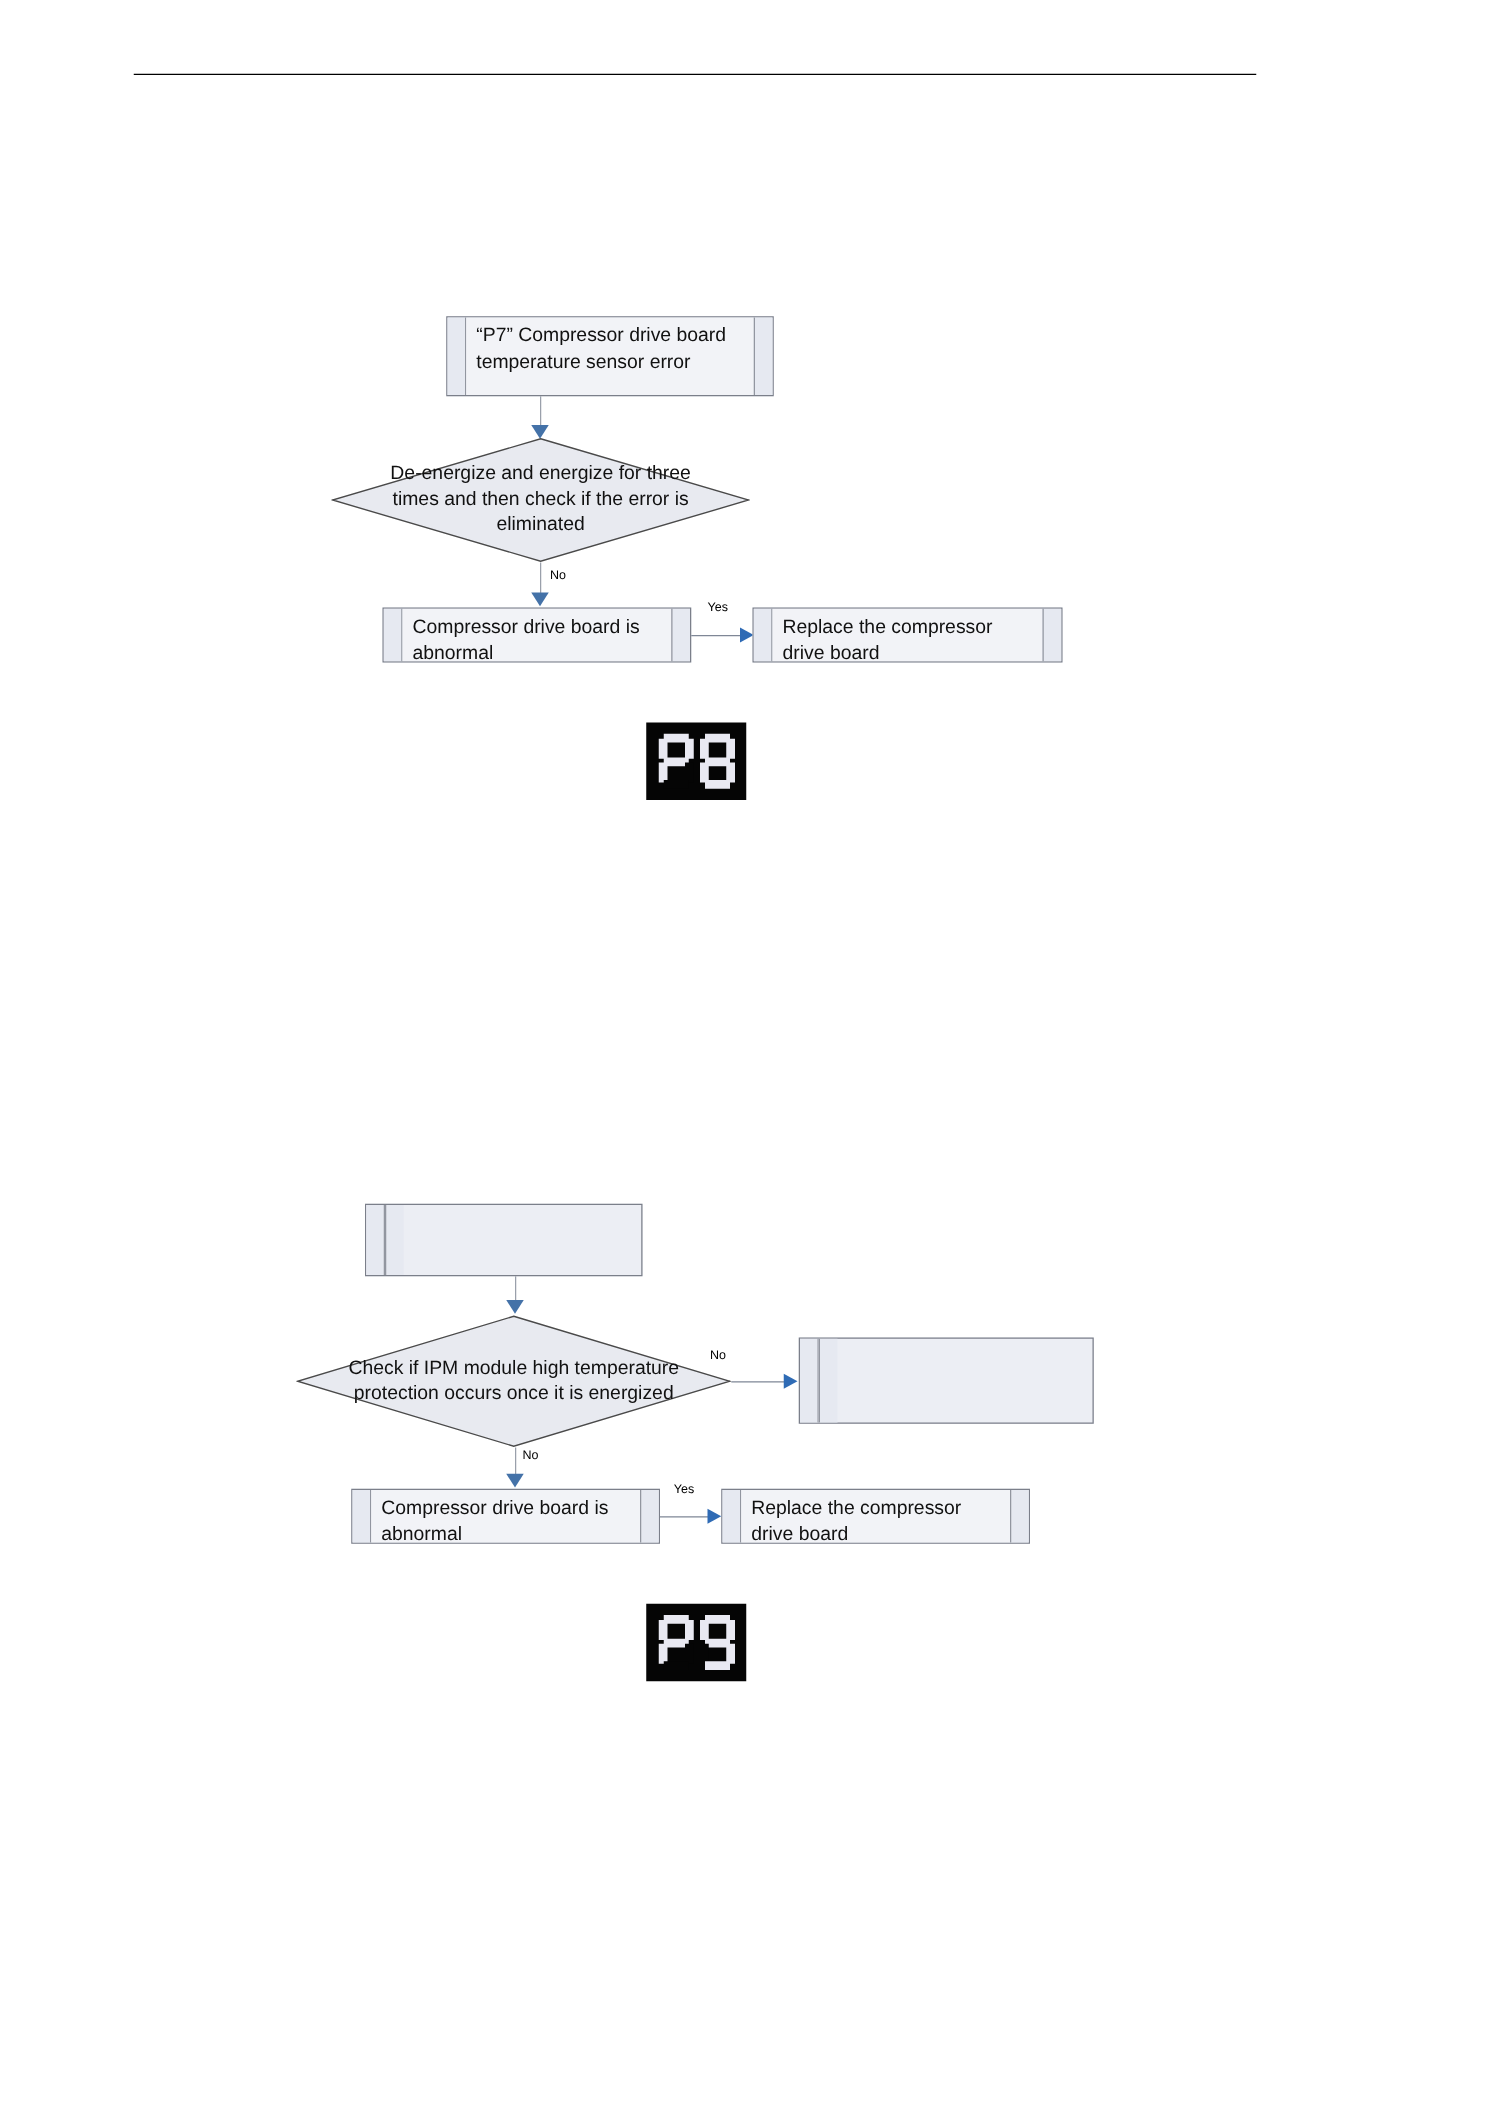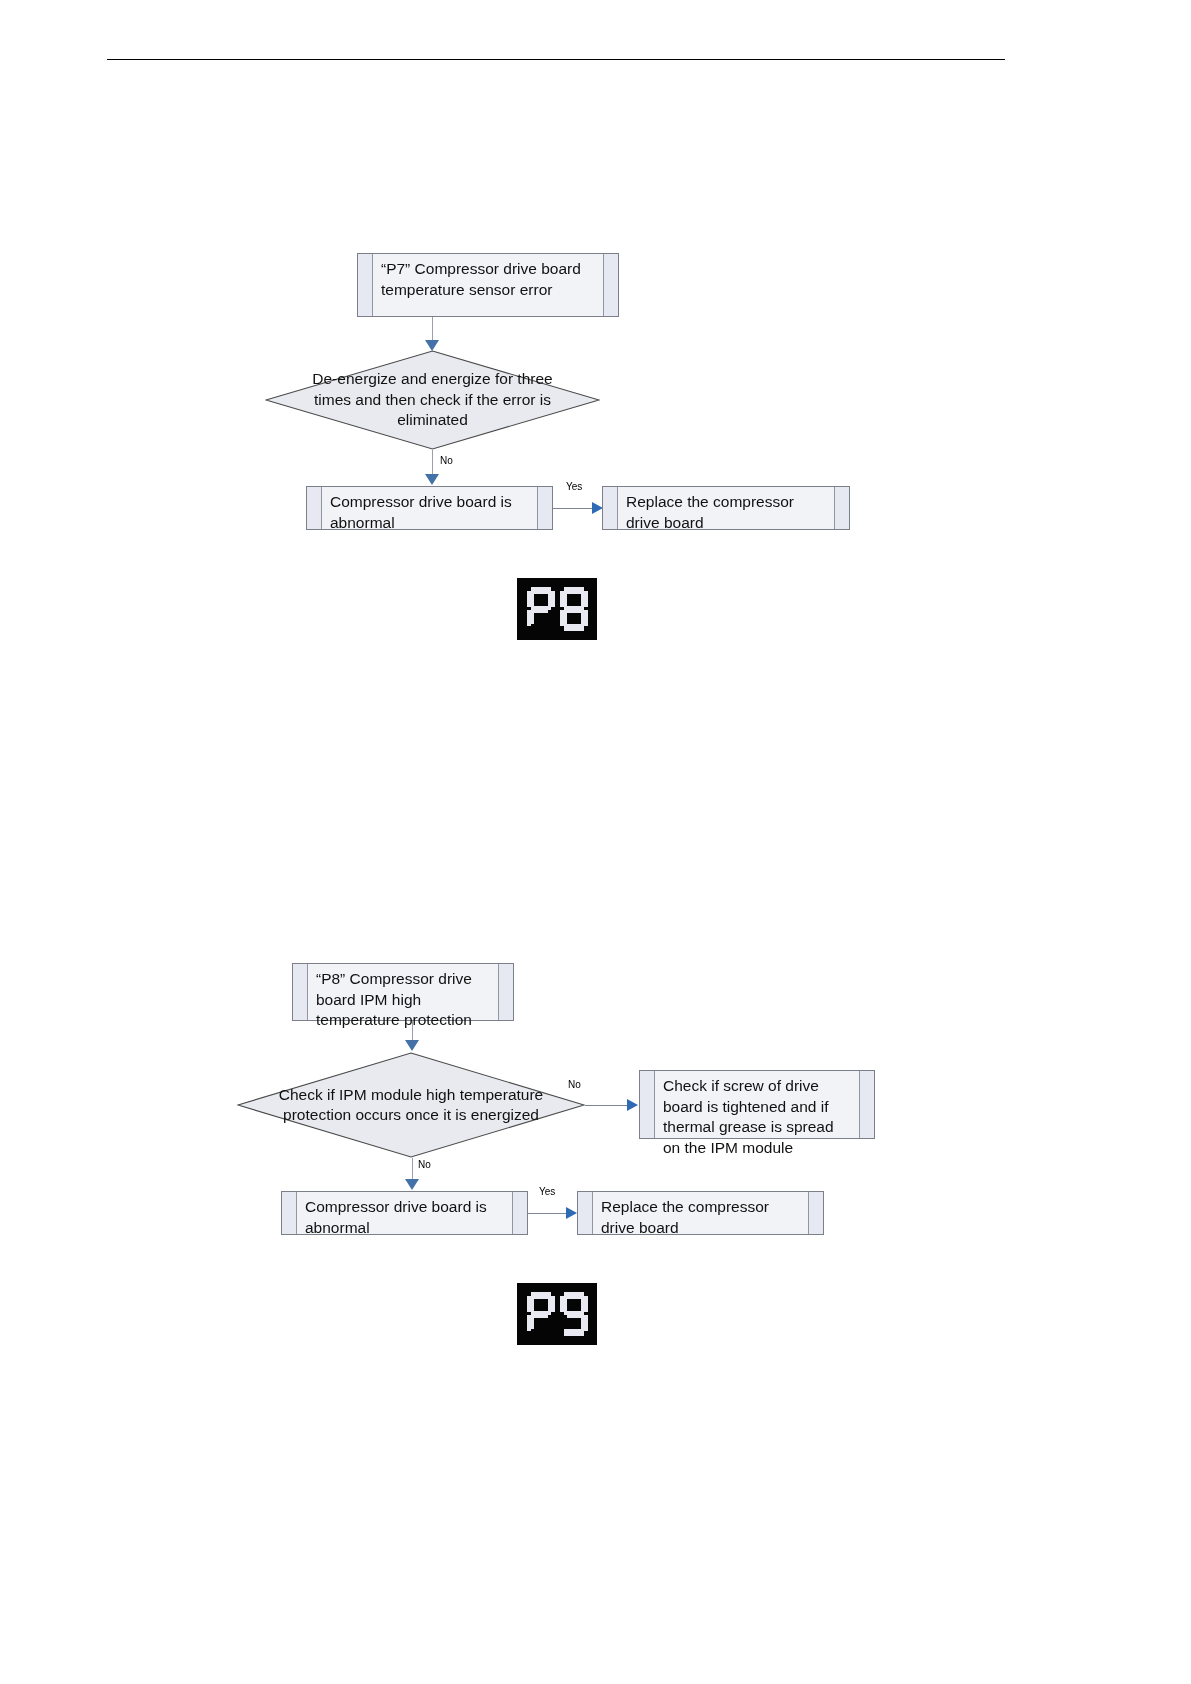--- a/index.html
+++ b/index.html
@@ -162,41 +162,39 @@
       <div class="seg sv" style="left:0;top:23px;height:16px;"></div>
       <div class="seg sv" style="left:21px;top:23px;height:16px;"></div>
       <div class="seg sh" style="left:4px;top:37px;width:20px;"></div>
     </div>
   </div>
 
   <div>
 
     <div class="flowbox" style="left:292px;top:963px;width:222px;height:58px;">
       <div class="band-l"></div>
-      <div class="body">“P8” Compressor drive board IPM high temperature protection</div>
       <div class="band-r"></div>
     </div>
 
     <div class="vline" style="left:412px;top:1021px;height:26px;"></div>
     <div class="arrow-down" style="left:405px;top:1040px;"></div>
 
     <div class="diamond" style="left:237px;top:1052px;width:348px;height:106px;">
       <svg width="348" height="106" viewBox="0 0 348 106">
         <polygon points="174,1 347,53 174,105 1,53" fill="#e8eaf0" stroke="#4a4a4a" stroke-width="1.1"></polygon>
       </svg>
       <div class="dtext">Check if IPM module high temperature protection occurs once it is energized</div>
     </div>
 
     <div class="hline" style="left:585px;top:1105px;width:45px;"></div>
     <div class="arrow-right" style="left:627px;top:1099px;"></div>
     <div class="edge-label" style="left:568px;top:1079px;">No</div>
 
     <div class="flowbox" style="left:639px;top:1070px;width:236px;height:69px;">
       <div class="band-l"></div>
-      <div class="body">Check if screw of drive board is tightened and if thermal grease is spread on the IPM module</div>
       <div class="band-r"></div>
     </div>
 
     <div class="vline" style="left:412px;top:1158px;height:28px;"></div>
     <div class="arrow-down" style="left:405px;top:1179px;"></div>
     <div class="edge-label" style="left:418px;top:1159px;">No</div>
 
     <div class="flowbox" style="left:281px;top:1191px;width:247px;height:44px;">
       <div class="band-l"></div>
       <div class="body">Compressor drive board is abnormal</div>

